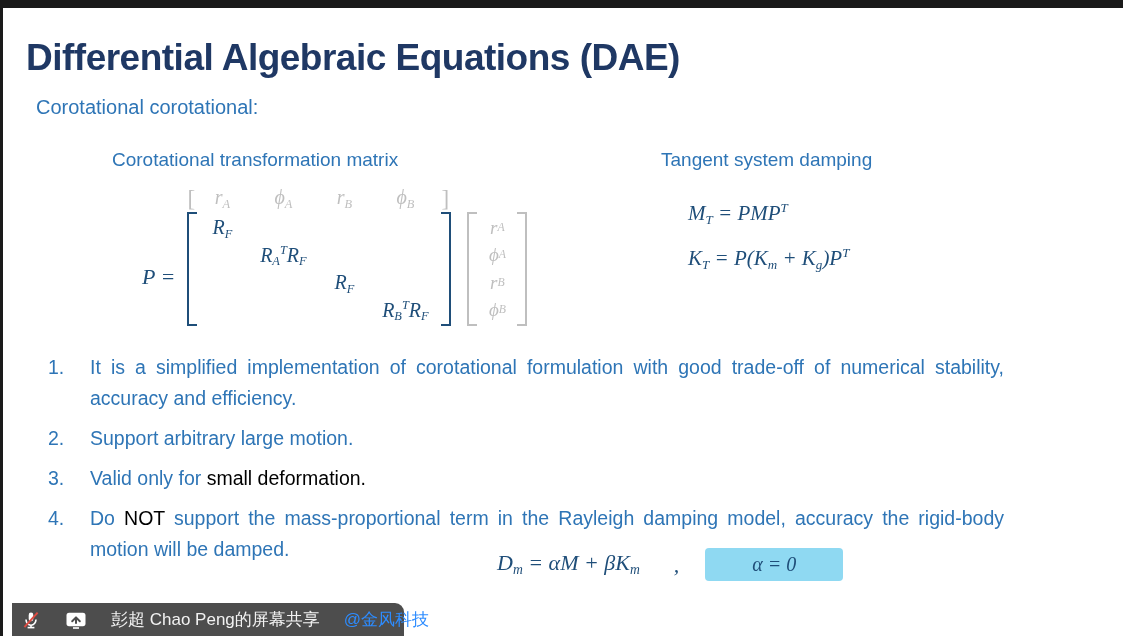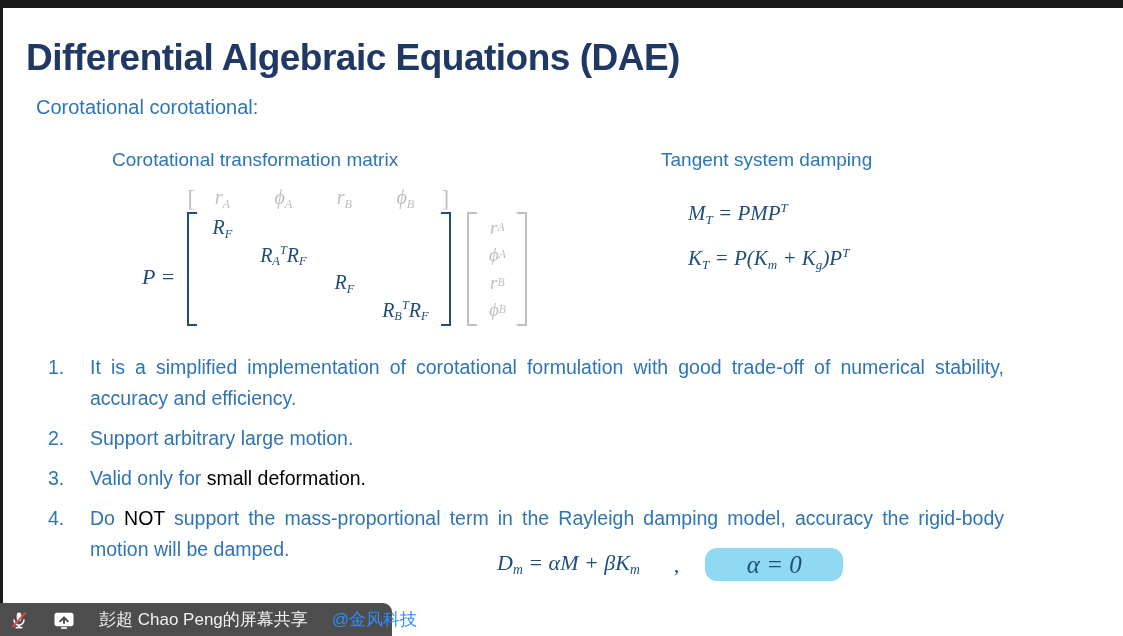--- a/index.html
+++ b/index.html
@@ -56,29 +56,29 @@
   .bullet-list{position:absolute;left:48px;top:352px;width:956px;}
   .li{display:flex;margin-bottom:9px;font-size:19.5px;line-height:31px;color:var(--body-blue,#2E75B6);}
   .num{width:42px;flex-shrink:0;}
   .itext{flex:1;text-align:justify;}
   .blk{color:#000000;}
 
   
   .dm-row{position:absolute;left:497px;top:548px;display:flex;align-items:center;font-size:22px;}
   .comma{margin-left:34px;}
   .hl-box{
-    margin-left:26px;width:138px;height:33px;border-radius:12px;
+    margin-left:26px;width:138px;height:33px;border-radius:4px;
     background:var(--highlight-blue,#8FD9F2);
     display:inline-flex;align-items:center;justify-content:center;
-    font-size:25px;color:var(--math-navy,#1F4E79);
+    font-size:20px;color:var(--math-navy,#1F4E79);
   }
 
   
   .share-bar{
-    position:absolute;left:0;bottom:0;width:392px;height:33px;
+    position:absolute;left:12px;bottom:0;width:392px;height:33px;
     background:var(--bar-gray,#4D4D4D);border-top-right-radius:9px;
     display:flex;align-items:center;padding-left:9px;box-sizing:border-box;gap:24px;
     z-index:5;
   }
   .share-label{font-size:17px;color:#F2F2F2;white-space:nowrap;}
   .share-mention{font-size:17px;color:var(--mention-blue,#2D8CFF);white-space:nowrap;cursor:pointer;}
   .bar-icon{flex-shrink:0;display:block;}
 </style>
 </head>
 <body>

